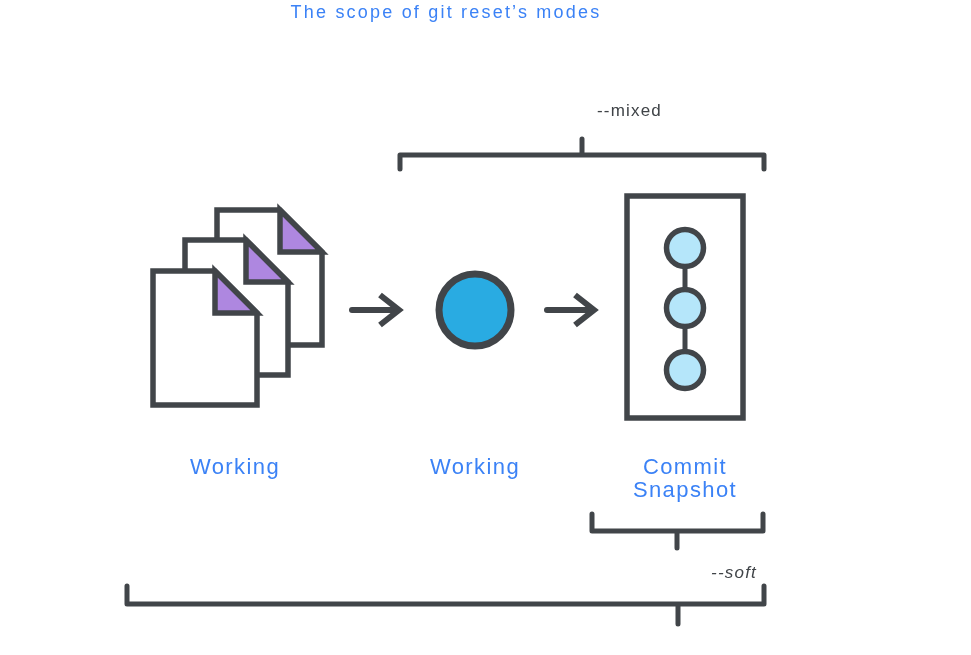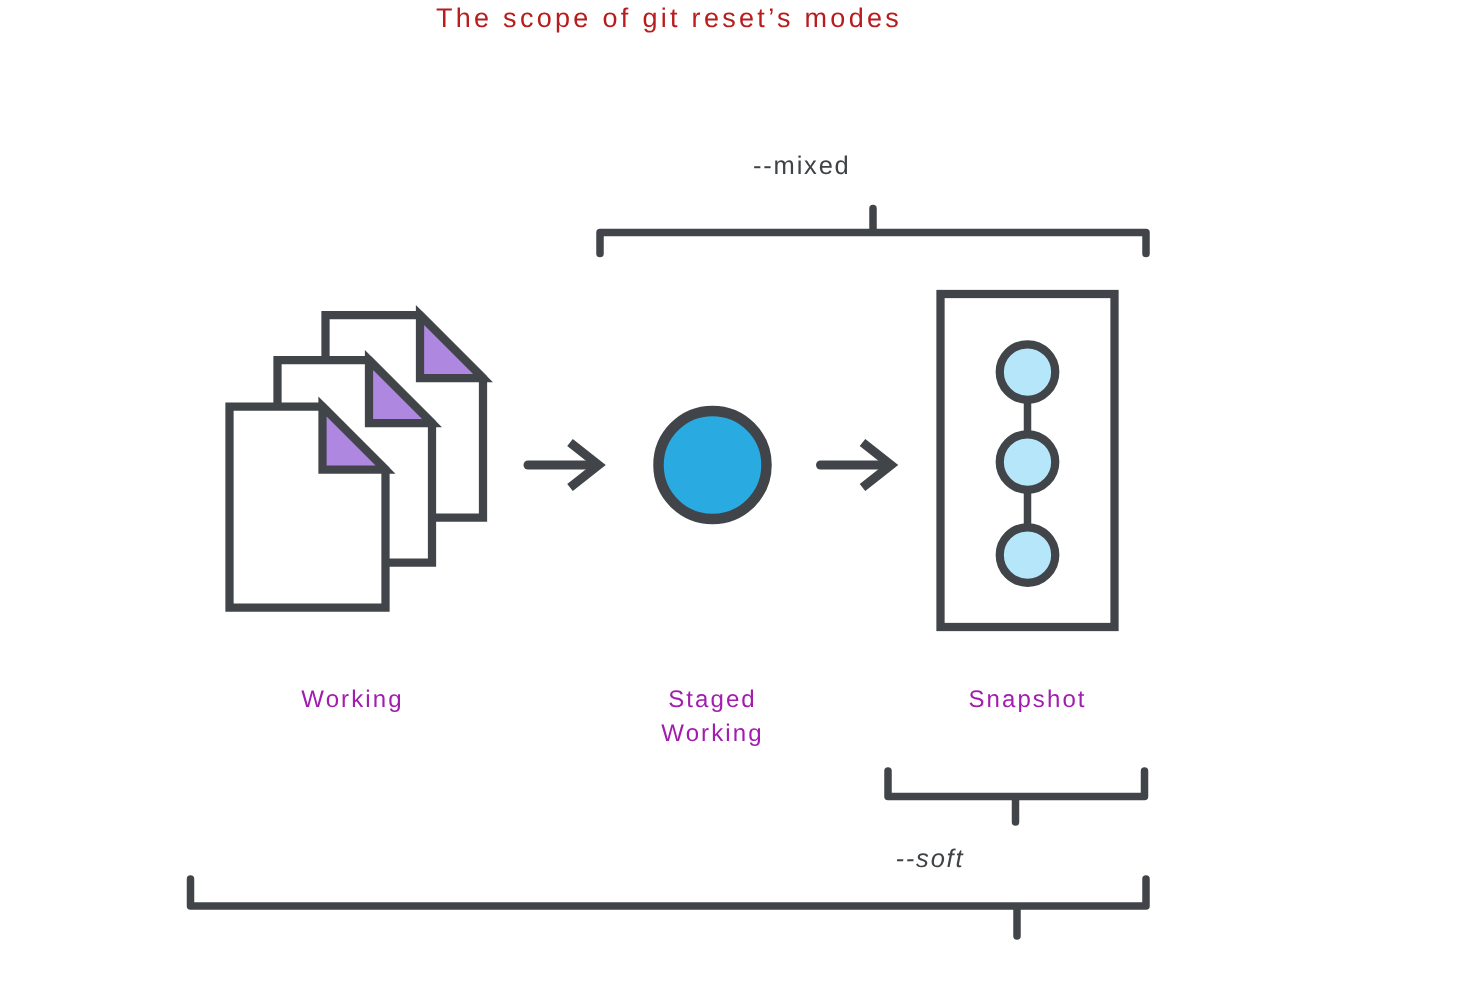--- a/index.html
+++ b/index.html
@@ -17,39 +17,39 @@
     left: 0; top: 0;
   }
   .title {
     position: absolute;
     left: 0;
     top: 2px;
     width: 892px;
     text-align: center;
     font-size: 18px;
     letter-spacing: 2.2px;
-    color: #b91c1c;
+    color: #3b82f6;
     font-weight: 400;
   }
   .node-label {
     position: absolute;
     width: 180px;
     text-align: center;
-    font-size: 16px;
+    font-size: 22px;
     line-height: 22.5px;
     letter-spacing: 1.4px;
-    color: #a21caf;
+    color: #3b82f6;
   }
   .node-label.working  { left: 145px; top: 456px; }
   .node-label.staged   { left: 385px; top: 456px; }
   .node-label.commit   { left: 595px; top: 456px; }
   .mode-label {
     position: absolute;
     width: 160px;
-    text-align: left;
+    text-align: right;
     font-size: 17px;
     letter-spacing: 1.2px;
     color: #3f4347;
   }
   .mode-label.mixed { left: 502px; top: 101px; }
   .mode-label.soft  { left: 597px; top: 563px; font-style: italic; }
   .mode-label.hard  { left: 597px; top: 636px; }
 </style>
 </head>
 <body>
@@ -96,23 +96,23 @@
 
     <path d="M592,514 V531 H763 V514 M677,531 V548" fill="none" stroke-width="5" stroke-linecap="round" stroke-linejoin="round" stroke="#414549"></path>
 
     <path d="M127,586 V604 H764 V586 M678,604 V624" fill="none" stroke-width="5" stroke-linecap="round" stroke-linejoin="round" stroke="#414549"></path>
   </svg>
 
   <div class="node-label working">
     <div>Working</div>
   </div>
   <div class="node-label staged">
-    <div>Staged</div>
     <div>Working</div>
   </div>
   <div class="node-label commit">
+    <div>Commit</div>
     <div>Snapshot</div>
   </div>
 
   <div class="mode-label mixed">--mixed</div>
   <div class="mode-label soft">--soft</div>
 
 </div>
 
 </body></html>

